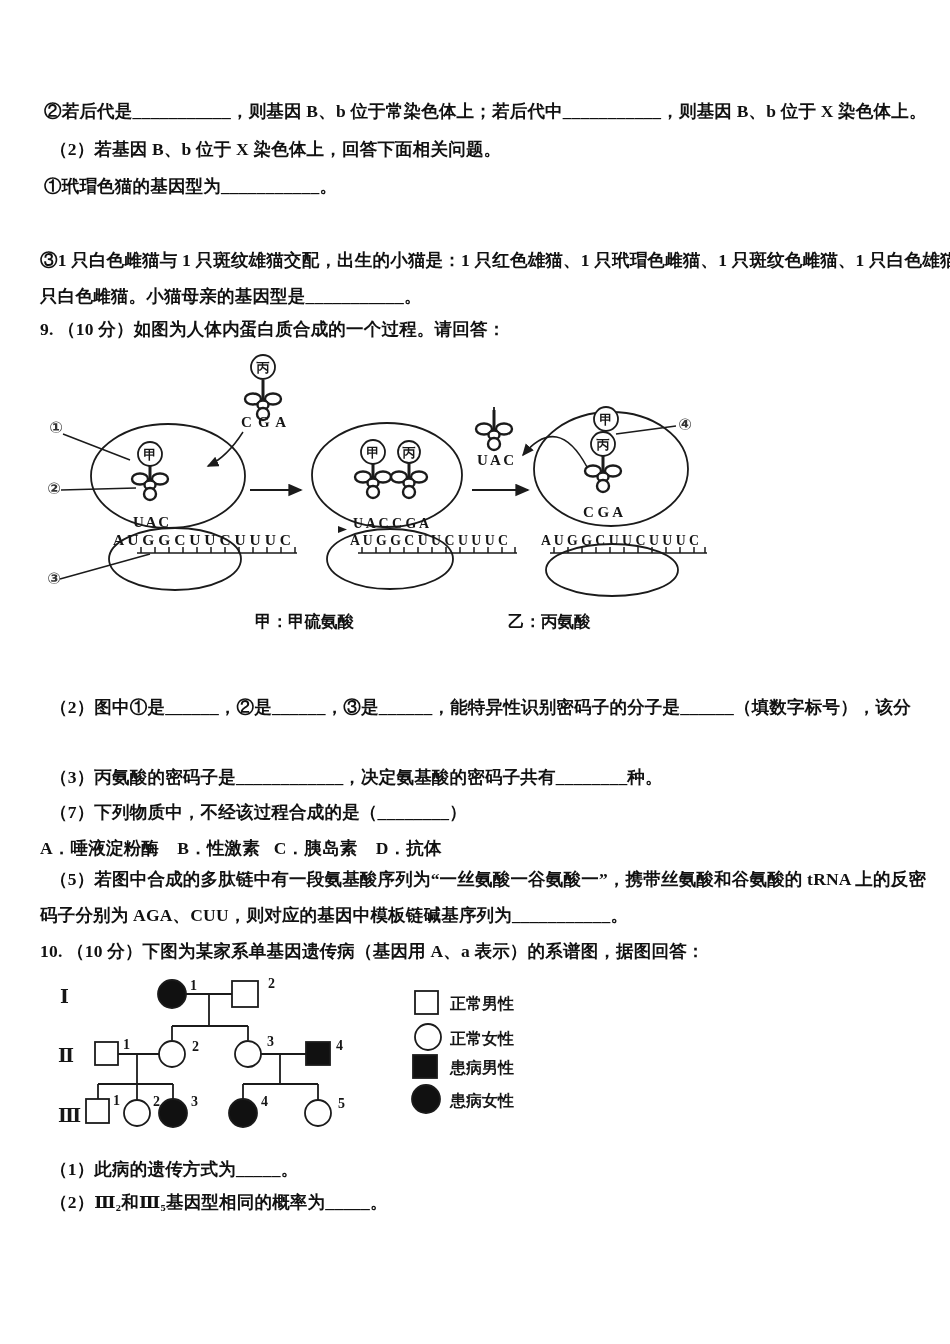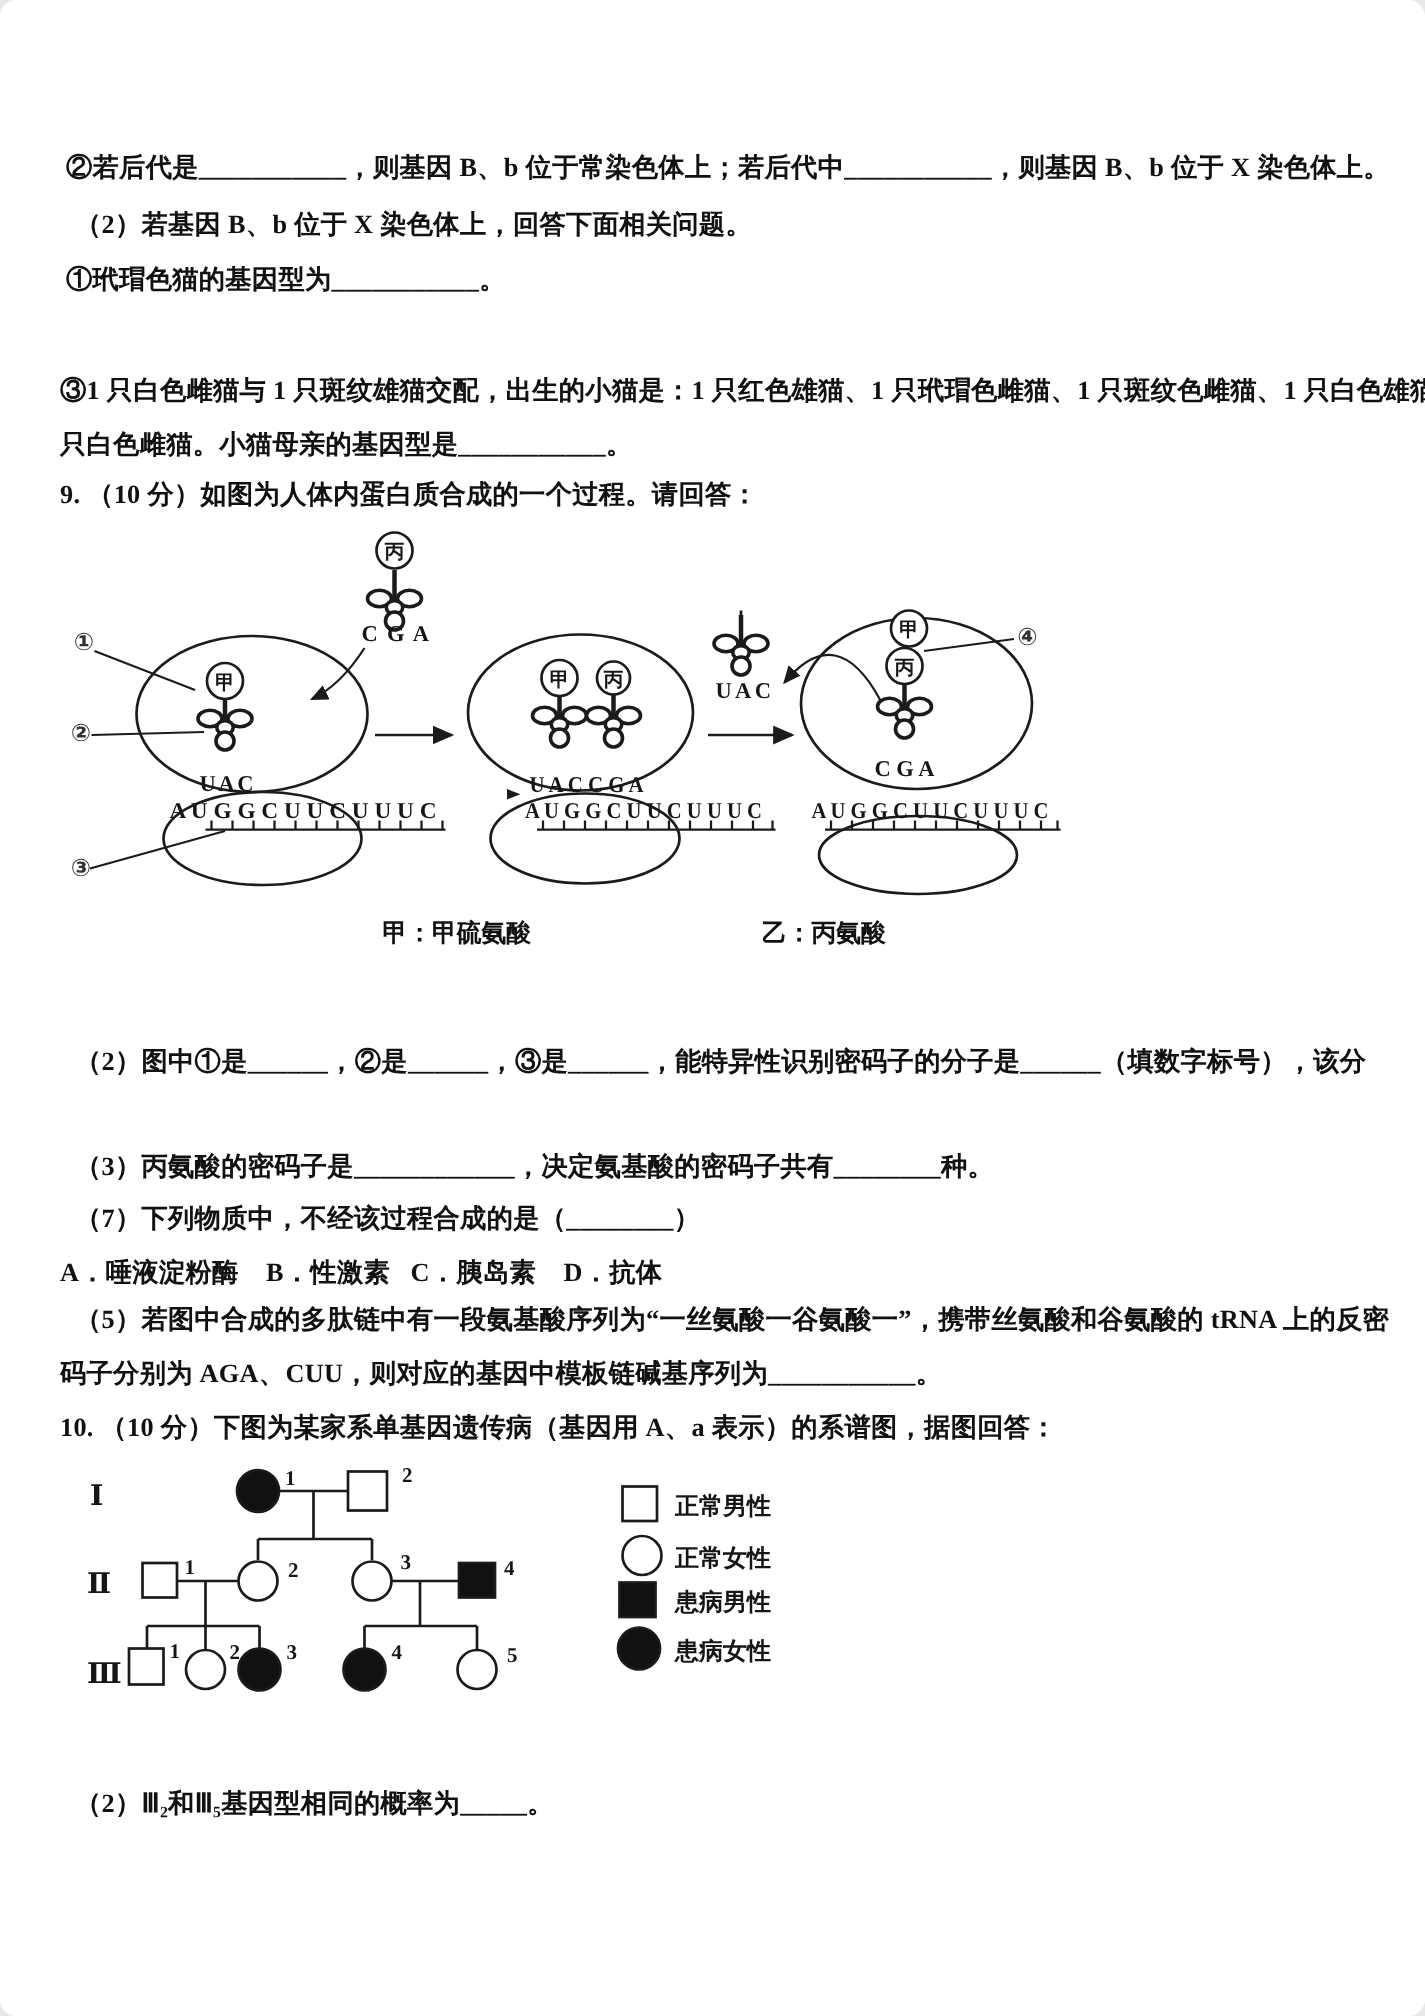--- a/index.html
+++ b/index.html
@@ -1,29 +1,28 @@
 <!DOCTYPE html>
 <html><head>
 <meta charset="utf-8">
 <style>
   html,body{margin:0;padding:0;background:#e8e8e8;}
   .page{
     position:relative;width:950px;height:1344px;margin:0 auto;
     background:#ffffff;overflow:hidden;
     font-family:"Liberation Serif","DejaVu Serif",serif;
     color:#111111;
-    border-radius:11px;
   }
   .line{
     position:absolute;left:44px;
     font-size:17.5px;font-weight:bold;line-height:21px;
     white-space:pre;letter-spacing:0.2px;
   }
   .x40{left:40px;}
-  .x50{left:50px;font-family:Liberation Serif, serif;}
+  .x50{left:50px;}
   .caption{
     position:absolute;top:611px;font-size:16.5px;font-weight:bold;white-space:pre;text-align:right;
   }
   svg{position:absolute;}
   svg .ln{stroke:#1b1b1b;stroke-width:1.8;fill:none;}
   svg .thin{stroke:#1b1b1b;stroke-width:1.5;fill:none;}
   svg .blob{stroke:#1b1b1b;stroke-width:1.8;fill:none;}
   svg .wshape{stroke:#1b1b1b;stroke-width:1.8;fill:#ffffff;}
   svg .bshape{stroke:#1b1b1b;stroke-width:1.8;fill:#111111;}
   svg .seq{font:bold 15px "Liberation Serif","DejaVu Serif",serif;fill:#161616;}
@@ -190,15 +189,16 @@
       <text class="leg" x="410" y="43">正常男性</text>
       <circle class="wshape" cx="388" cy="71" r="13"></circle>
       <text class="leg" x="410" y="78">正常女性</text>
       <rect class="bshape" x="373" y="89" width="24" height="23"></rect>
       <text class="leg" x="410" y="107">患病男性</text>
       <circle class="bshape" cx="386" cy="133" r="14"></circle>
       <text class="leg" x="410" y="140">患病女性</text>
     </g>
   </svg>
 
+  <div class="line x50" style="top:1159px">（1）此病的遗传方式为_____。</div>
   <div class="line x50" style="top:1192px">（2）Ⅲ₂和Ⅲ₅基因型相同的概率为_____。</div>
 
 </div>
 
 </body></html>

